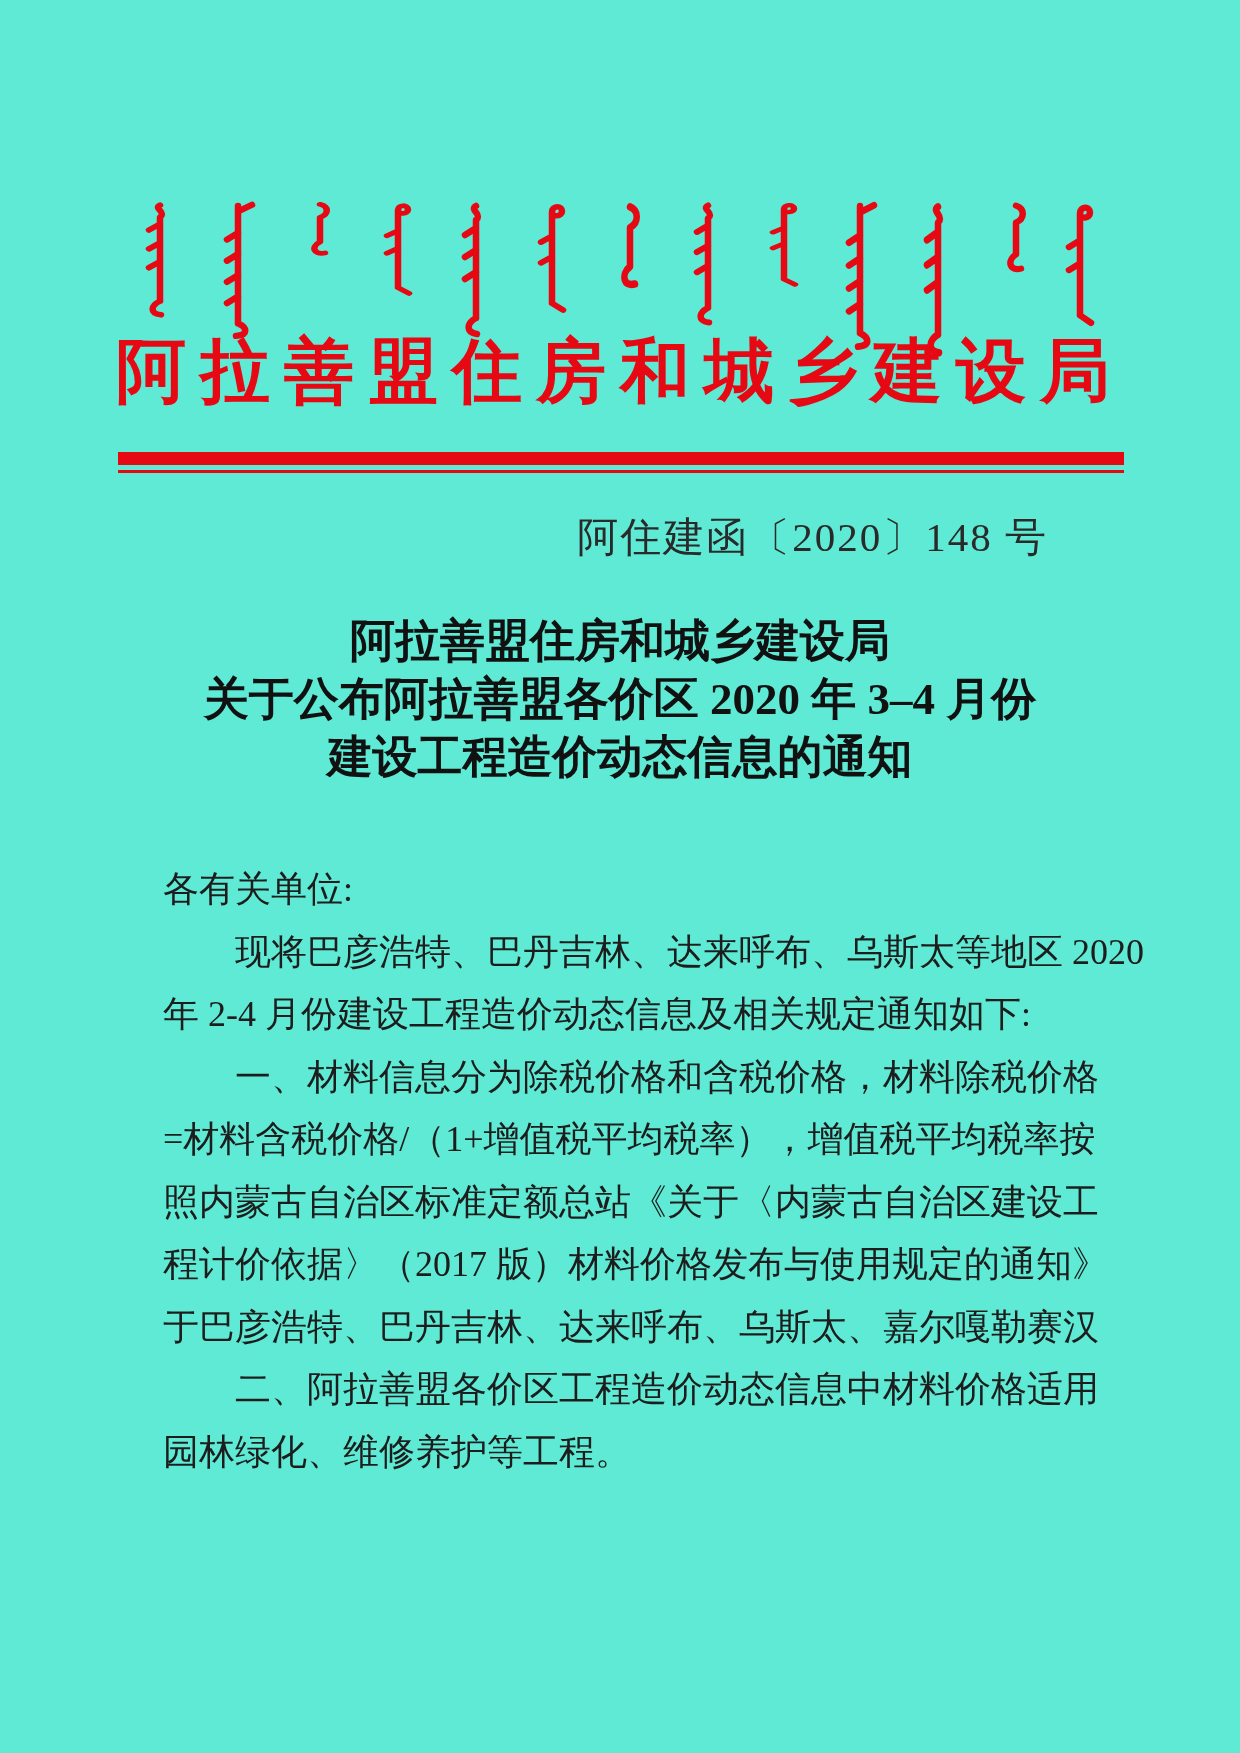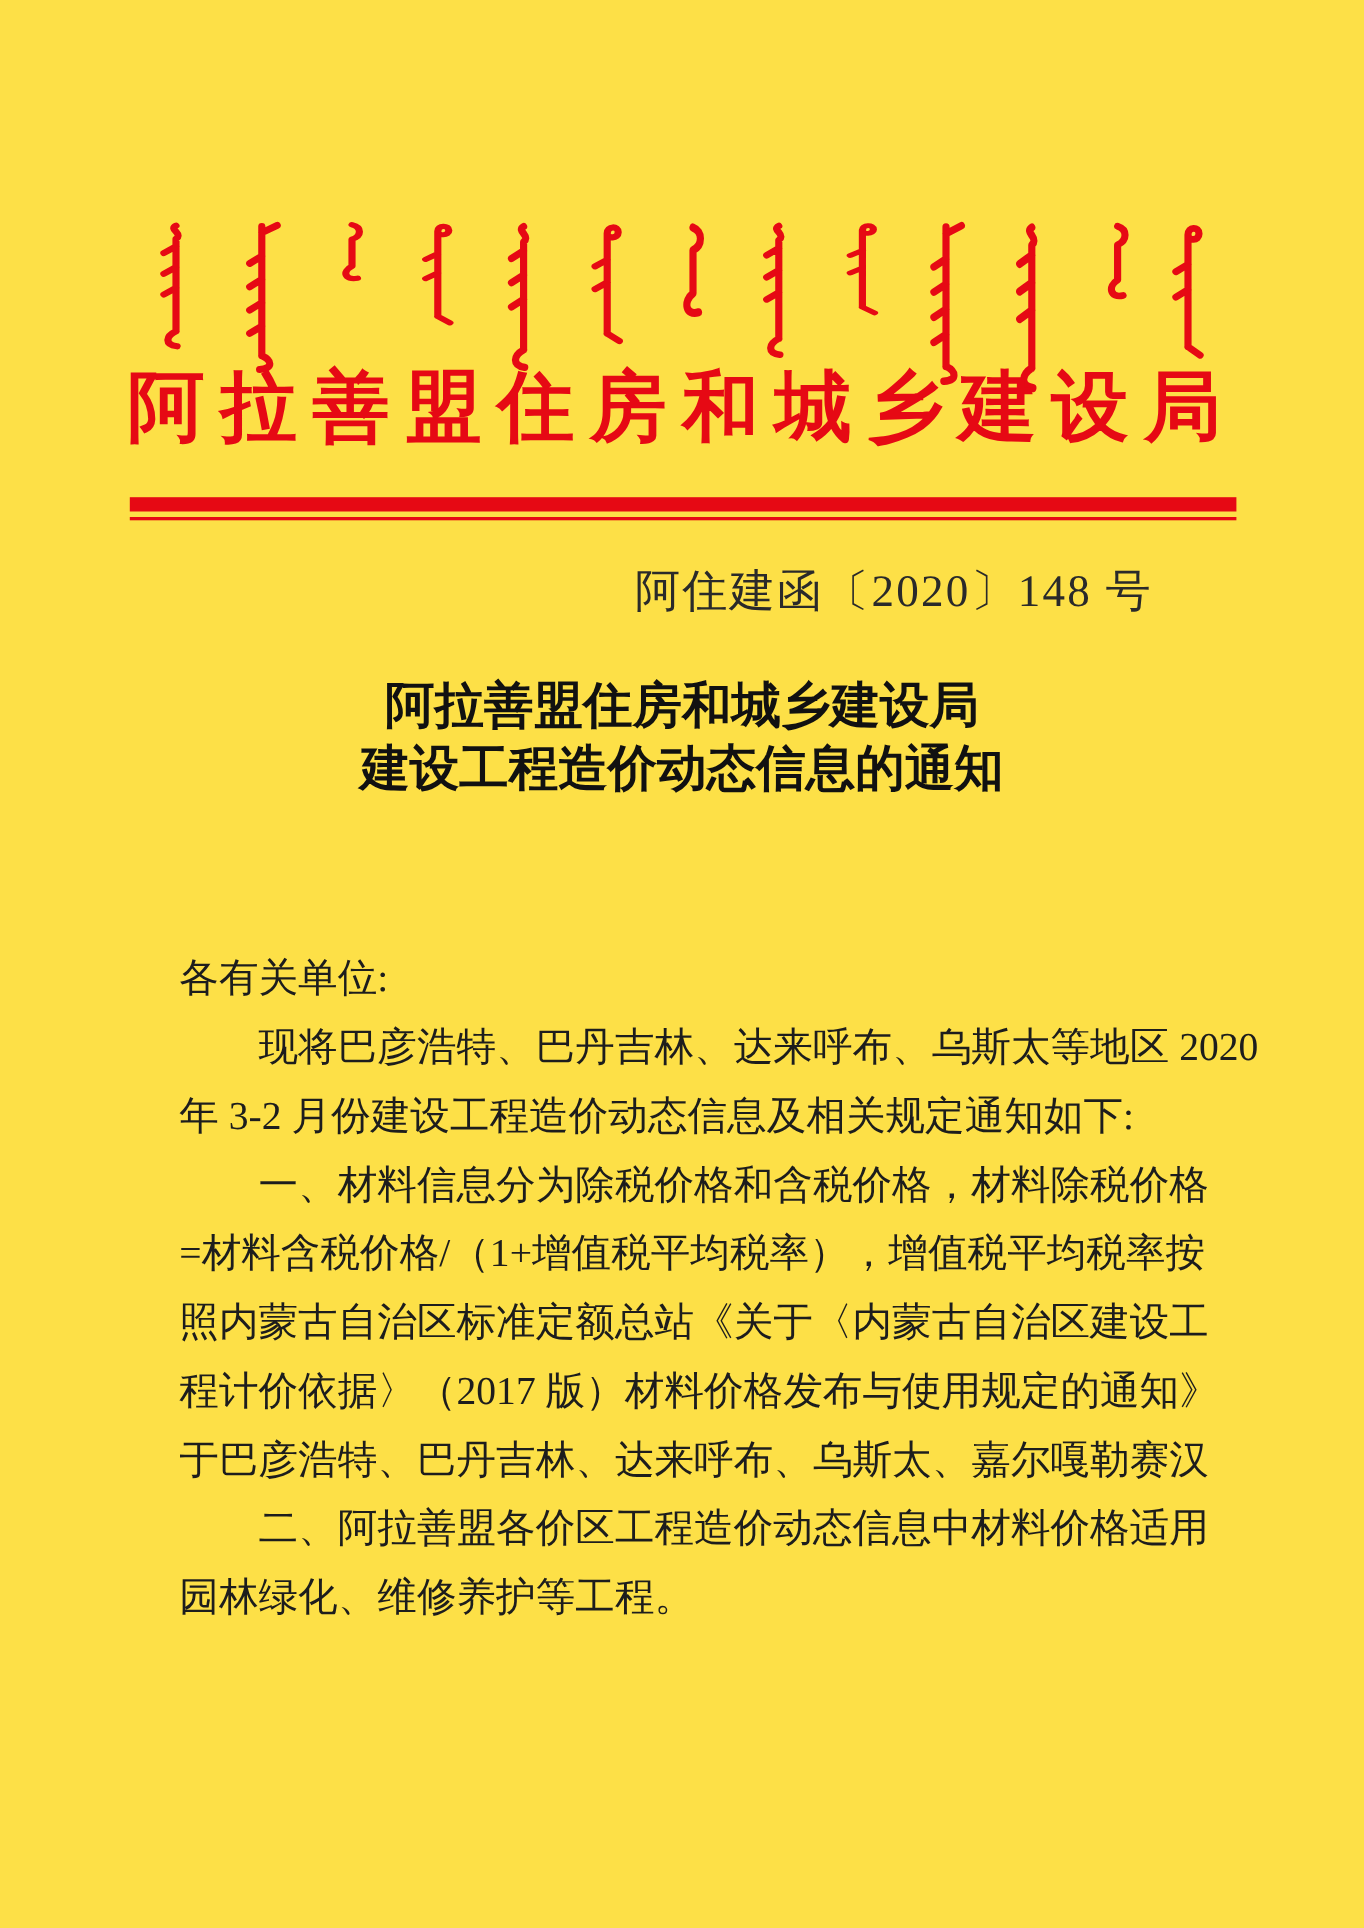--- a/index.html
+++ b/index.html
@@ -4,21 +4,21 @@
 <style>
   html, body {
     margin: 0;
     padding: 0;
     background: #ffffff;
   }
   .page {
     position: relative;
     width: 1240px;
     height: 1753px;
-    background: #fde047;
+    background: #5eead4;
     overflow: hidden;
     font-family: "Liberation Serif", "DejaVu Serif", serif;
   }
   
   .mongolian-banner {
     position: absolute;
     left: 140px;
     top: 200px;
     width: 960px;
     height: 170px;
@@ -117,27 +117,28 @@
   <div class="red-rule">
     <div class="thick"></div>
     <div class="gap"></div>
     <div class="thin"></div>
   </div>
 
   <div class="doc-number">阿住建函〔2020〕148 号</div>
 
   <div class="title-block">
     <div class="title-line">阿拉善盟住房和城乡建设局</div>
+    <div class="title-line">关于公布阿拉善盟各价区 2020 年 3–4 月份</div>
     <div class="title-line">建设工程造价动态信息的通知</div>
   </div>
 
   <div class="body-block">
     <div class="line">各有关单位:</div>
     <div class="line indent">现将巴彦浩特、巴丹吉林、达来呼布、乌斯太等地区 2020</div>
-    <div class="line">年 3-2 月份建设工程造价动态信息及相关规定通知如下:</div>
+    <div class="line">年 2-4 月份建设工程造价动态信息及相关规定通知如下:</div>
     <div class="line indent">一、材料信息分为除税价格和含税价格，材料除税价格</div>
     <div class="line">=材料含税价格/（1+增值税平均税率），增值税平均税率按</div>
     <div class="line">照内蒙古自治区标准定额总站《关于〈内蒙古自治区建设工</div>
     <div class="line">程计价依据〉（2017 版）材料价格发布与使用规定的通知》</div>
     <div class="line">于巴彦浩特、巴丹吉林、达来呼布、乌斯太、嘉尔嘎勒赛汉</div>
     <div class="line indent">二、阿拉善盟各价区工程造价动态信息中材料价格适用</div>
     <div class="line">园林绿化、维修养护等工程。</div>
   </div>
 
 </div>

